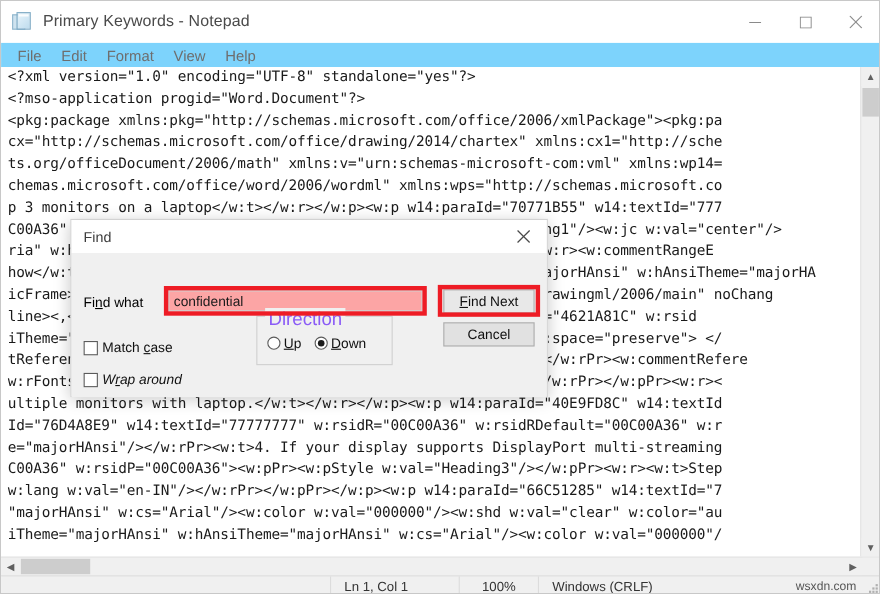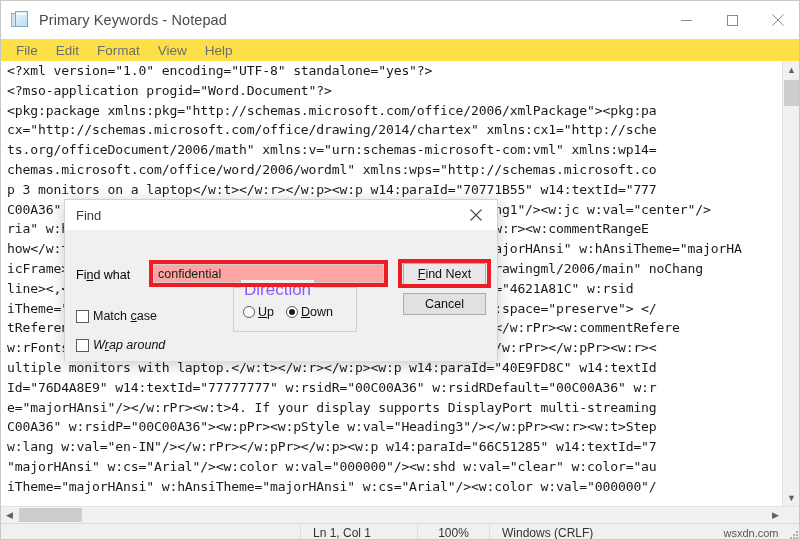--- a/index.html
+++ b/index.html
@@ -81,21 +81,21 @@
     color: #8a8a8a;
   }
   .win-btn svg { display: block; }
 
   
   .menubar {
     position: absolute;
     left: 0; top: 38px;
     width: 800px;
     height: 22px;
-    background: #fde047;
+    background: #7dd3fc;
     display: flex;
     align-items: center;
     padding-left: 6px;
     box-sizing: border-box;
   }
   .menu-item {
     font-size: 13.5px;
     color: #6e6e6e;
     padding: 2px 9px;
     white-space: nowrap;

